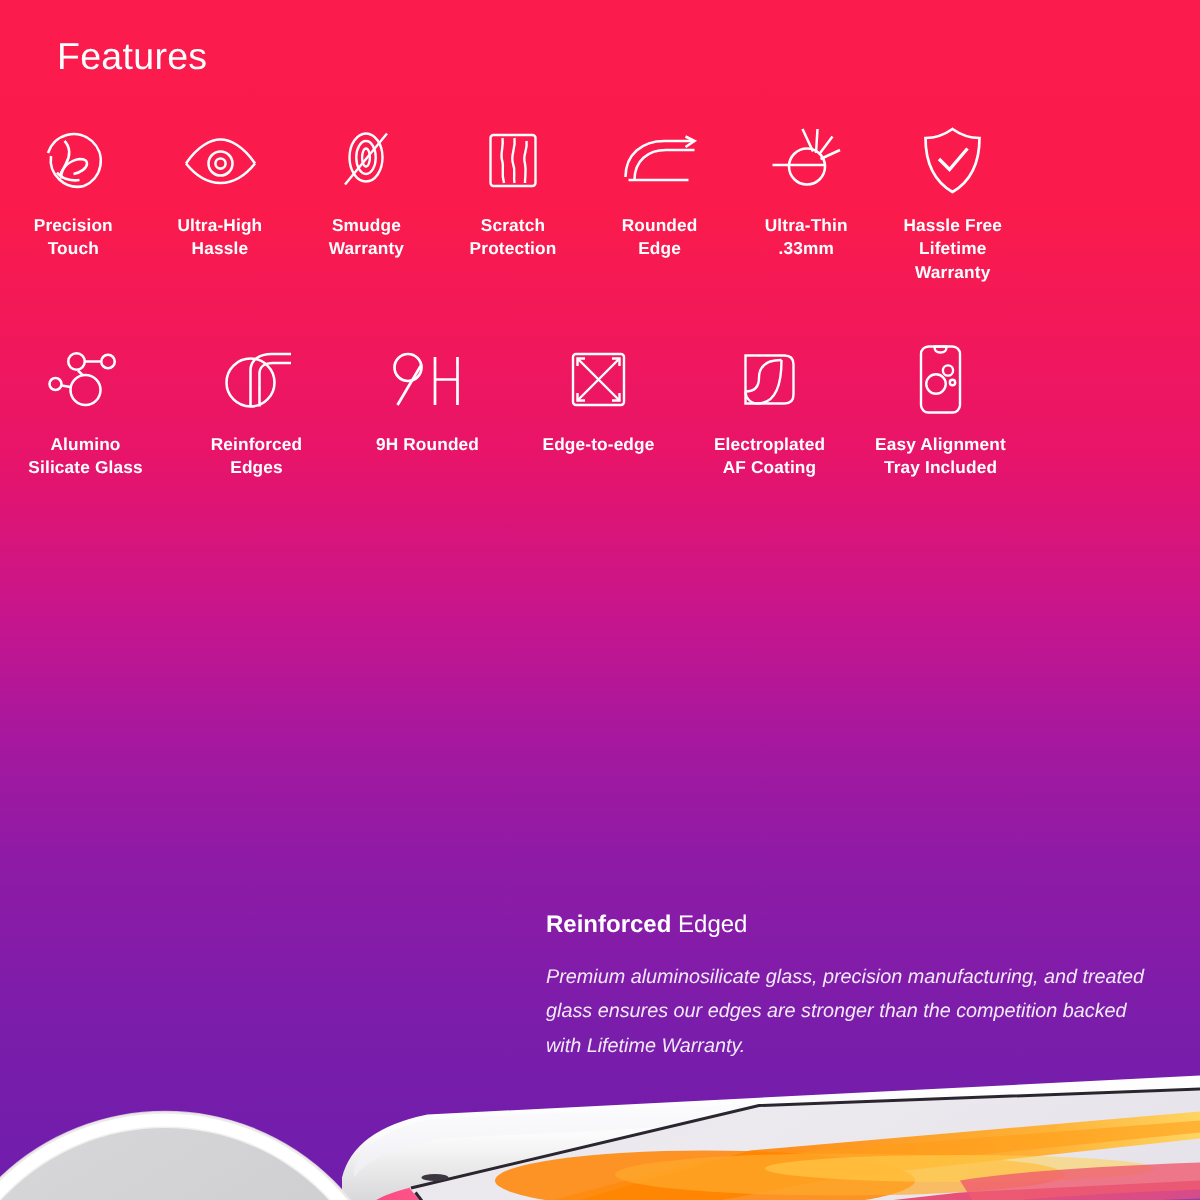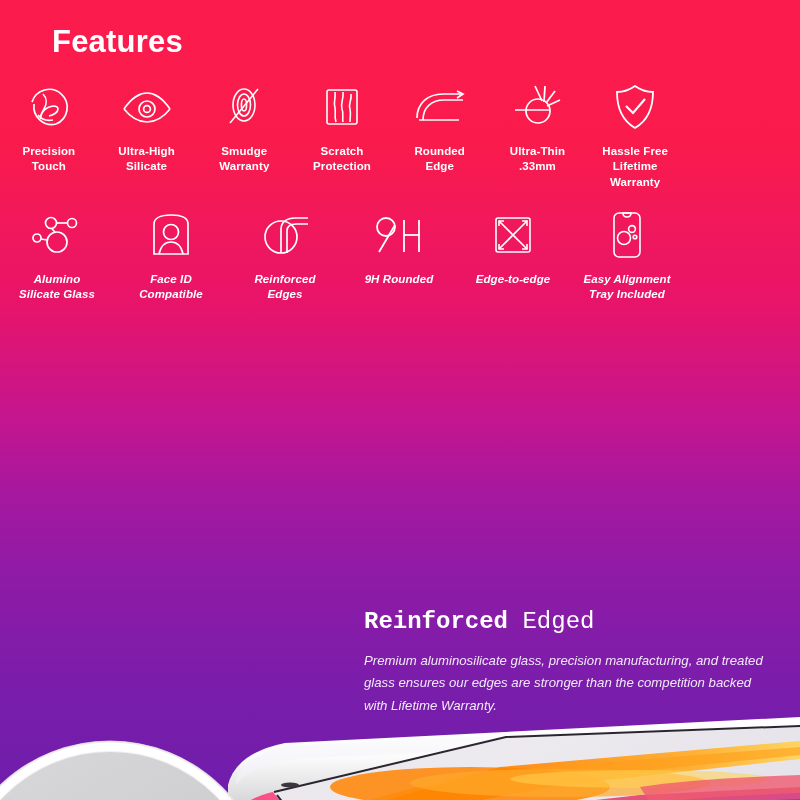--- a/index.html
+++ b/index.html
@@ -27,31 +27,31 @@
   }
 
   
   #features {
     position:absolute; inset:0; z-index:6;
     pointer-events:none;
   }
   #features > * { pointer-events:auto; }
 
   .page-title {
-    position:absolute; left:52px; top:24px;
-    font-size:31px; font-weight:bold; color:#fff;
+    position:absolute; left:38px; top:24px;
+    font-size:25px; font-weight:normal; color:#fff;
     letter-spacing:.2px;
   }
 
   .feat-row {
     position:absolute; left:0; width:684px;
     display:flex;
   }
   #row1 { top:78px; }
-  #row2 { top:206px;font-style:italic; }
+  #row2 { top:224px; }
 
   .feat {
     flex:1 1 0;
     display:flex; flex-direction:column;
     align-items:center;
   }
   .feat-icon {
     height:58px; width:72px;
     display:flex; align-items:center; justify-content:center;
   }
@@ -65,23 +65,22 @@
   }
 
   
   #hero { position:absolute; left:0; top:355px; width:800px; height:445px; z-index:3; }
 
   
   #copy {
     position:absolute; left:364px; top:608px; width:412px; z-index:8;
   }
   .copy-head {
-    font-size:24px; color:#ffffff; line-height:1.15;
+    font-size:16px; color:#ffffff; line-height:1.15;
     margin-bottom:14px;
-    font-family:Liberation Mono, monospace;
   }
   .copy-head .strong { font-weight:bold; }
   .copy-head .light  { font-weight:normal; }
   .copy-body {
     font-size:13.2px; color:#f2e9f7; line-height:1.72;font-style:italic;
   }
 </style>
 </head>
 <body>
 
@@ -245,21 +244,21 @@
     <div class="feat">
       <span class="feat-icon">
         <svg width="52" height="34" viewBox="0 0 52 34" fill="none" stroke="#fff" stroke-width="1.7">
           <path d="M3 19 C11 7 20 3 26 3 C32 3 41 7 49 19"></path>
           <path d="M3 19 C11 29 19 32 26 32 C33 32 41 29 49 19"></path>
           <circle cx="26" cy="19" r="8"></circle>
           <circle cx="26" cy="19" r="3.4"></circle>
         </svg>
       </span>
       <span class="feat-label">Ultra-High
-Silicate</span>
+Hassle</span>
     </div>
 
     <div class="feat">
       <span class="feat-icon">
         <svg width="40" height="48" viewBox="0 0 40 48" fill="none" stroke="#fff" stroke-width="1.6">
           <ellipse cx="20" cy="22" rx="11" ry="16"></ellipse>
           <ellipse cx="20" cy="22" rx="6.5" ry="11"></ellipse>
           <ellipse cx="20" cy="22" rx="2.6" ry="6"></ellipse>
           <path d="M6 40 L34 6"></path>
         </svg>
@@ -332,31 +331,20 @@
           <circle cx="6" cy="24" r="4"></circle>
           <path d="M25 9 L36 9"></path>
           <path d="M21 15 L24 18"></path>
           <path d="M10 25 L16 26"></path>
         </svg>
       </span>
       <span class="feat-label">Alumino
 Silicate Glass</span>
     </div>
 
-    <div class="feat">
-      <span class="feat-icon">
-        <svg width="42" height="46" viewBox="0 0 42 46" fill="none" stroke="#fff" stroke-width="1.7">
-          <path d="M4 42 L4 12 C4 7 9 3 21 3 C33 3 38 7 38 12 L38 42 Z"></path>
-          <circle cx="21" cy="20" r="7.5"></circle>
-          <path d="M9 42 C11 33 15 30 21 30 C27 30 31 33 33 42"></path>
-        </svg>
-      </span>
-      <span class="feat-label">Face ID
-Compatible</span>
-    </div>
 
     <div class="feat">
       <span class="feat-icon">
         <svg width="50" height="44" viewBox="0 0 50 44" fill="none" stroke="#fff" stroke-width="1.7">
           <circle cx="21" cy="24" r="16"></circle>
           <path d="M21 40 L21 16 C21 9 27 5 35 5 L48 5"></path>
           <path d="M27 40 L27 18 C27 13 31 11 36 11 L48 11"></path>
         </svg>
       </span>
       <span class="feat-label">Reinforced
@@ -384,20 +372,31 @@
           <path d="M35 7 L7 35"></path>
           <path d="M7 12 L7 7 L12 7"></path>
           <path d="M30 7 L35 7 L35 12"></path>
           <path d="M35 30 L35 35 L30 35"></path>
           <path d="M12 35 L7 35 L7 30"></path>
         </svg>
       </span>
       <span class="feat-label">Edge-to-edge</span>
     </div>
 
+    <div class="feat">
+      <span class="feat-icon">
+        <svg width="44" height="44" viewBox="0 0 44 44" fill="none" stroke="#fff" stroke-width="1.6">
+          <path d="M6 6 L32 6 C36 6 38 8 38 12 L38 32 C38 36 36 38 32 38 L6 38 Z"></path>
+          <path d="M6 30 C12 30 15 27 15 21 C15 13 20 9 30 9"></path>
+          <path d="M6 30 C6 34 9 38 14 38 C24 38 30 30 30 9"></path>
+        </svg>
+      </span>
+      <span class="feat-label">Electroplated
+AF Coating</span>
+    </div>
 
     <div class="feat">
       <span class="feat-icon">
         <svg width="34" height="50" viewBox="0 0 34 50" fill="none" stroke="#fff" stroke-width="1.6">
           <rect x="4" y="3" width="26" height="44" rx="5"></rect>
           <path d="M13 3 L21 3 C21 6 20 7 17 7 C14 7 13 6 13 3 Z"></path>
           <circle cx="14" cy="28" r="6.5"></circle>
           <circle cx="22" cy="19" r="3.4"></circle>
           <circle cx="25" cy="27" r="1.8"></circle>
         </svg>

